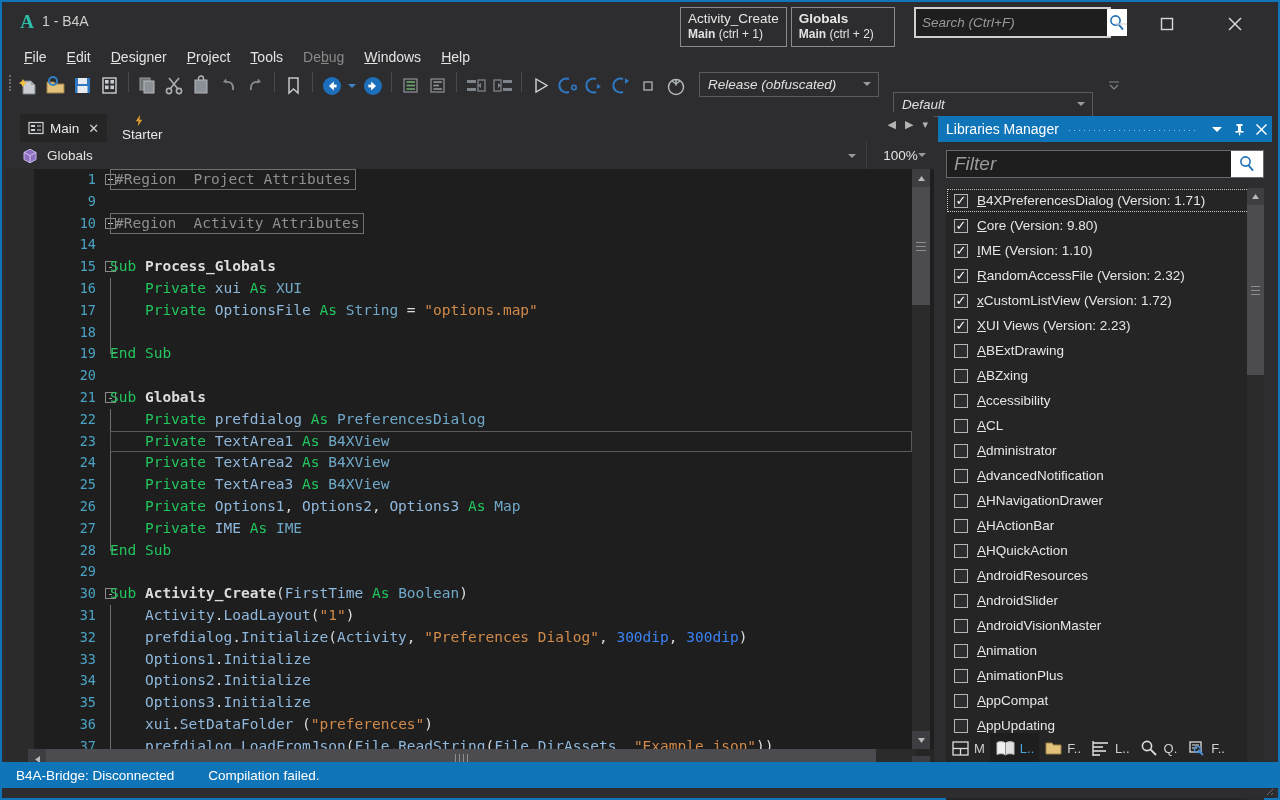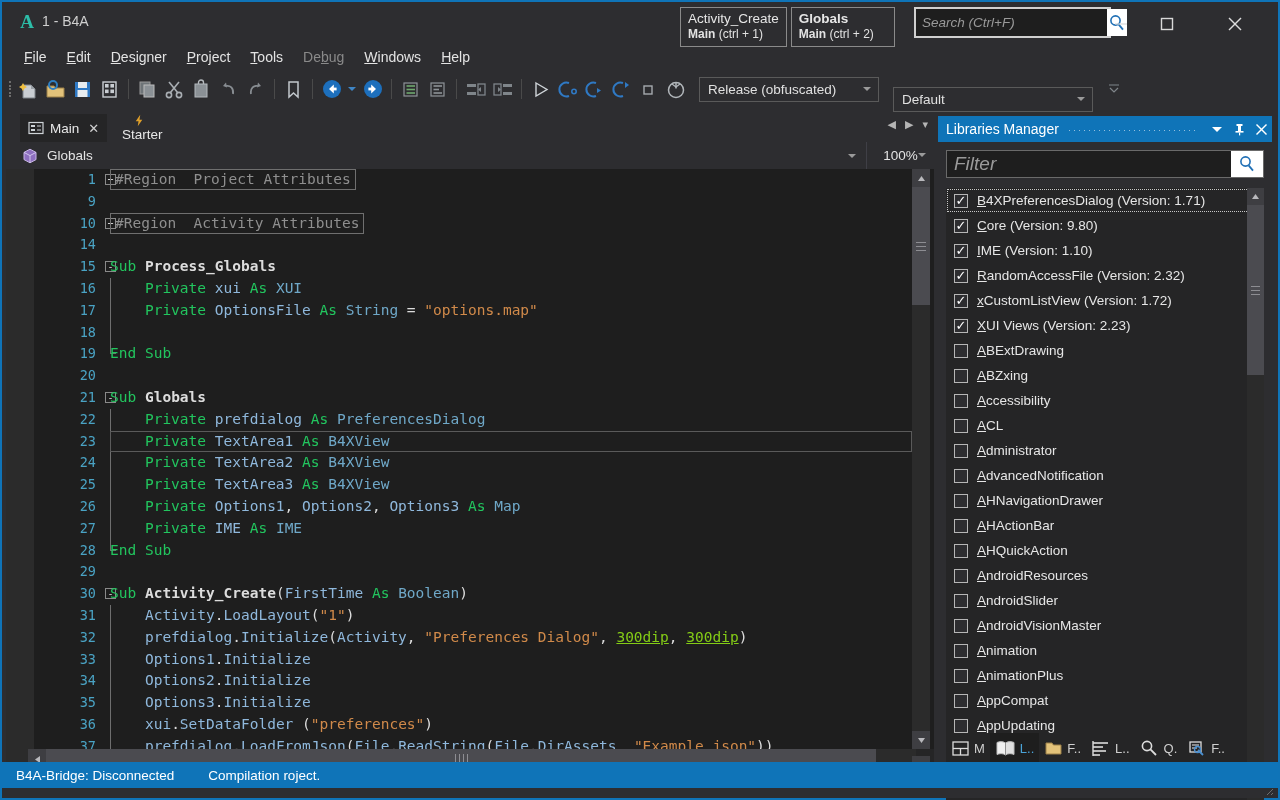--- a/index.html
+++ b/index.html
@@ -45,21 +45,21 @@
   .wbtn{ position:absolute; top:2px; width:46px; height:40px; display:flex; align-items:center; justify-content:center; cursor:pointer; }
   .wbtn-min{ right:134px; } .wbtn-max{ right:88px; } .wbtn-close{ right:20px; }
 
   
   .menubar{ position:absolute; left:2px; top:44px; width:1276px; height:26px; display:flex; align-items:center; padding-left:12px; }
   .menuitem{ padding:2px 10px; font-size:14px; color:#e3e3e3; cursor:pointer; }
   .menuitem.disabled{ color:#8a8a8a; cursor:default; }
   .menuitem u{ text-decoration:underline; }
 
   
-  .toolbar{ position:absolute; left:2px; top:72px; width:1276px; height:34px; display:flex; align-items:center; padding-left:4px; }
+  .toolbar{ position:absolute; left:2px; top:72px; width:1276px; height:34px; display:flex; align-items:flex-start; padding-left:4px;font-style:italic; }
   .grip{ width:9px; height:22px; display:flex; flex-direction:column; justify-content:space-between; padding:3px 0; }
   .grip i{ display:block; width:2px; height:2px; background:#6d6d6d; margin-left:3px; }
   .tbtn{ width:27px; height:27px; display:flex; align-items:center; justify-content:center; cursor:pointer; }
   .tsep{ width:1px; height:20px; background:#4a4a4a; margin:0 5px; }
   .tdrop{ width:14px; height:27px; display:flex; align-items:center; justify-content:center; cursor:pointer; }
   .combo{ height:25px; border:1px solid #5a5a5a; background:#2d2d30; color:#e0e0e0;
           display:flex; align-items:center; padding-left:8px; font-size:13.5px; cursor:pointer; position:relative; }
   .combo .cb-arrow{ position:absolute; right:7px; top:9px; width:0;height:0;
                     border-left:4px solid transparent;border-right:4px solid transparent;border-top:4px solid #9a9a9a;}
   .combo.c1{ width:180px; margin-left:10px; } .combo.c2{ width:200px; margin-left:14px;margin-top:20px; }
@@ -97,21 +97,21 @@
   .vline.endcap{ height:11px; }
   .vline.endcap:after{ content:''; position:absolute; left:0; top:10px; width:6px; height:1px; background:#6e6e6e; }
   .region{ border:1px solid #6f6f6f; padding:0 4px; color:#8f8f8f; display:inline-block; line-height:19px; }
   .hl-row{ position:absolute; left:76px; right:22px; height:21px; border:1px solid #5a5a5a; }
 
   .kw{ color:#22c55e; }         
   .kwb{ color:#dcdcdc; font-weight:bold; }  
   .id{ color:#8fb8dc; }         
   .ty{ color:#6fa8c8; }         
   .str{ color:#d18a4a; }        
-  .num{ color:#84cc16;text-decoration:underline; }        
+  .num{ color:#3b82f6; }        
   .pl{ color:#dcdcdc; }
 
   
   .vscroll{ position:absolute; right:4px; top:57px; width:18px; height:580px; background:#2b2b2b; }
   .vs-up,.vs-dn{ position:absolute; left:0; width:18px; height:18px; background:#3e3e42; display:flex; align-items:center; justify-content:center; cursor:pointer; }
   .vs-up{ top:0; } .vs-dn{ bottom:0; }
   .vs-thumb{ position:absolute; left:0; top:18px; width:18px; height:118px; background:#4b4b50; cursor:pointer;
              display:flex; align-items:center; justify-content:center; }
   .vs-thumb i{ display:block; width:10px; height:1px; background:#8d8d92; margin:1.5px 0; }
   .vs-thumb .grp{ display:flex; flex-direction:column; }
@@ -742,20 +742,20 @@
           <path d="M11 11l5 5" stroke="#4a8fd0" stroke-width="1.8"></path>
           <circle cx="10.5" cy="10.5" r="3" fill="none" stroke="#4a8fd0" stroke-width="1.4"></circle>
           </svg>
         <span class="lt-label">F..</span>
       </div>
     </div>
   </div>
 
   <div class="statusbar">
     <span class="sb-1">B4A-Bridge: Disconnected</span>
-    <span class="sb-2">Compilation roject.</span>
+    <span class="sb-2">Compilation failed.</span>
   </div>
   <div class="bottom-strip">
     <svg class="grip-br" viewBox="0 0 12 12">
       <path d="M11 5L5 11M11 9L9 11" stroke="#6d6d6d" stroke-width="1"></path>
       </svg>
   </div>
 </div>
 
 </body></html>

